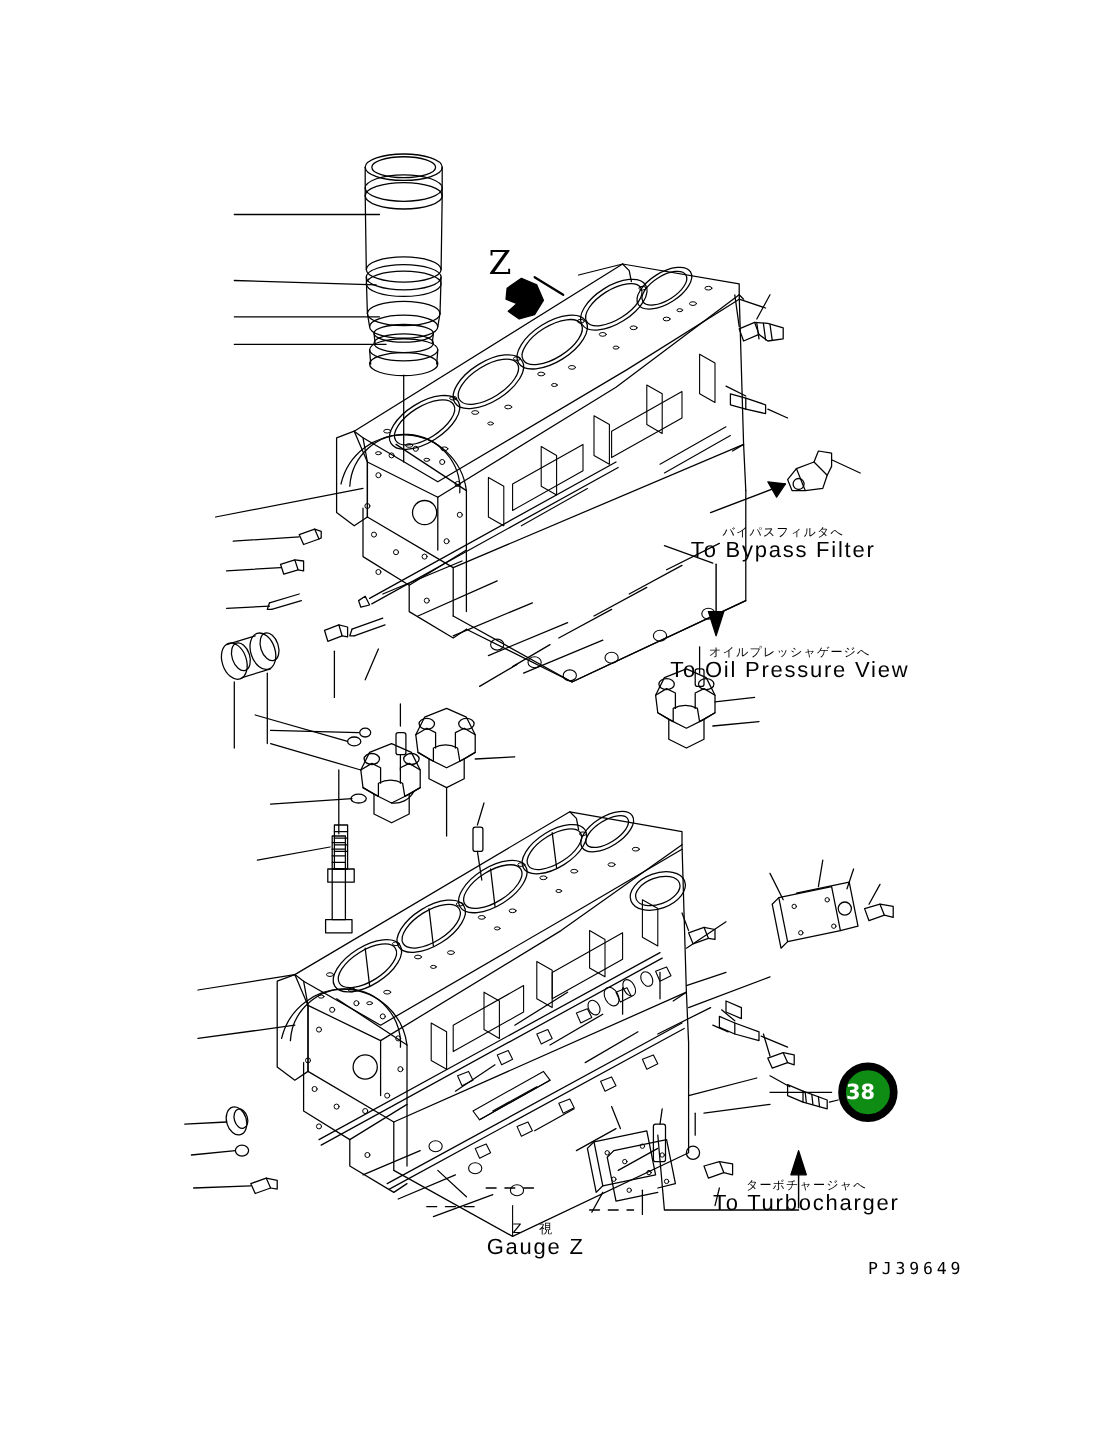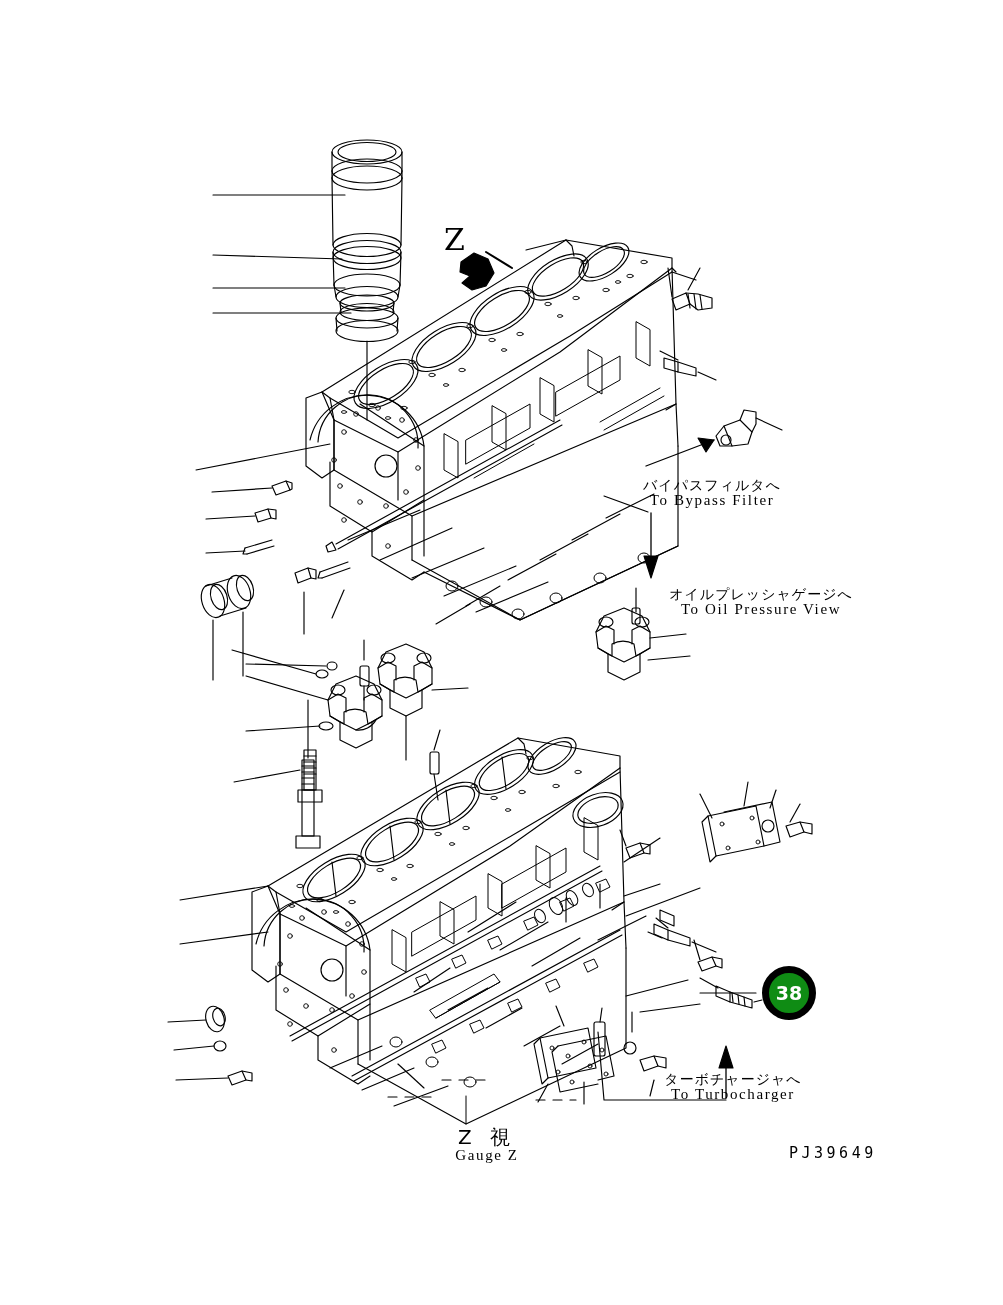--- a/index.html
+++ b/index.html
@@ -5,26 +5,26 @@
 <style>
   html,body{margin:0;padding:0;background:#ffffff;}
   body{
     width:1003px;height:1305px;
     font-family:"DejaVu Sans Mono","Liberation Mono",monospace;
     color:#000;overflow:hidden;position:relative;
   }
   #sheet{position:absolute;left:0;top:0;width:1003px;height:1305px;background:#fff;}
   svg.layer{position:absolute;left:0;top:0;width:1003px;height:1305px;}
   .lbl{position:absolute;white-space:nowrap;line-height:1.05;text-align:center;}
-  .jp{font-family:"DejaVu Sans","Liberation Sans",sans-serif;font-size:14px;letter-spacing:1px;}
-  .en{font-family:Liberation Serif, serif;font-size:15px;letter-spacing:1.6px;}
+  .jp{font-family:"DejaVu Sans","Liberation Sans",sans-serif;font-size:11px;letter-spacing:1px;}
+  .en{font-family:Liberation Sans, sans-serif;font-size:20px;letter-spacing:1.6px;}
   .zmark{position:absolute;font-family:"DejaVu Serif","Liberation Serif",serif;font-size:30px;}
   .dwg{position:absolute;font-family:"DejaVu Sans Mono","Liberation Mono",monospace;
        font-size:15px;letter-spacing:3.5px;}
-  .badge{position:absolute;border-radius:50%;display:flex;align-items:center;justify-content:center;
+  .badge{position:absolute;border-radius:50%;display:flex;align-items:center;
          font-family:"DejaVu Sans","Liberation Sans",sans-serif;font-weight:bold;}
 </style>
 </head>
 <body>
 
 <div id="sheet">
 
   <svg class="layer" viewBox="0 0 1003 1305" xmlns="http://www.w3.org/2000/svg">
     <g fill="none" stroke="#000" stroke-width="1.15" stroke-linecap="round" stroke-linejoin="round">
 
@@ -594,32 +594,32 @@
 
   <div class="zmark" style="left:444px;top:222px;">
     <span>Z</span>
   </div>
 
   <div class="lbl" style="left:712px;top:478px;transform:translateX(-50%);">
     <div class="jp">バイパスフィルタへ</div>
     <div class="en">To Bypass Filter</div>
   </div>
 
-  <div class="lbl" style="left:718px;top:587px;transform:translateX(-50%);margin-left:43px;">
+  <div class="lbl" style="left:718px;top:587px;transform:translateX(-50%);">
     <div class="jp">オイルプレッシャゲージへ</div>
     <div class="en">To Oil Pressure View</div>
   </div>
 
   <div class="lbl" style="left:733px;top:1072px;transform:translateX(-50%);">
     <div class="jp">ターボチャージャへ</div>
     <div class="en">To Turbocharger</div>
   </div>
 
   <div class="lbl" style="left:487px;top:1111px;transform:translateX(-50%);">
-    <div class="jp" style="font-size:20px;letter-spacing:6px;margin-top:16px;">Z  視</div>
+    <div class="jp" style="font-size:12px;letter-spacing:6px;">Z  視</div>
     <div class="en">Gauge Z</div>
   </div>
 
   <div class="badge" style="left:762px;top:966px;width:54px;height:54px;
               background:#0f8c14;border:7px solid #000000;
               color:#ffffff;font-size:19px;box-sizing:border-box;">
     <span>38</span>
   </div>
 
   <div class="dwg" style="left:789px;top:1144px;">

